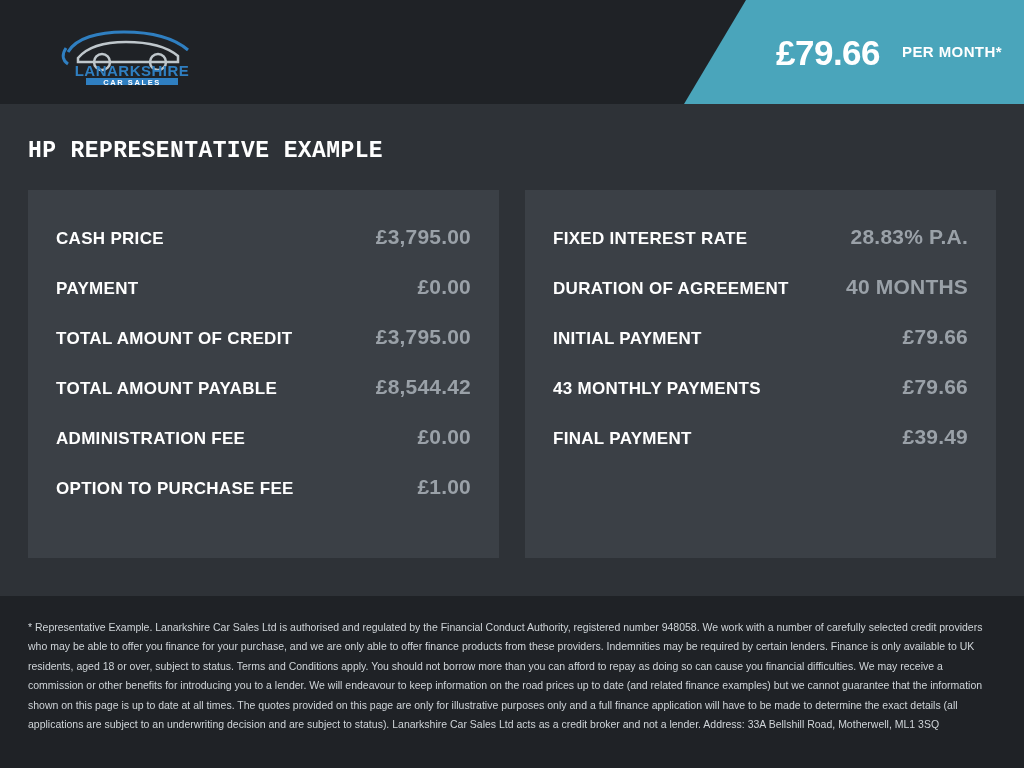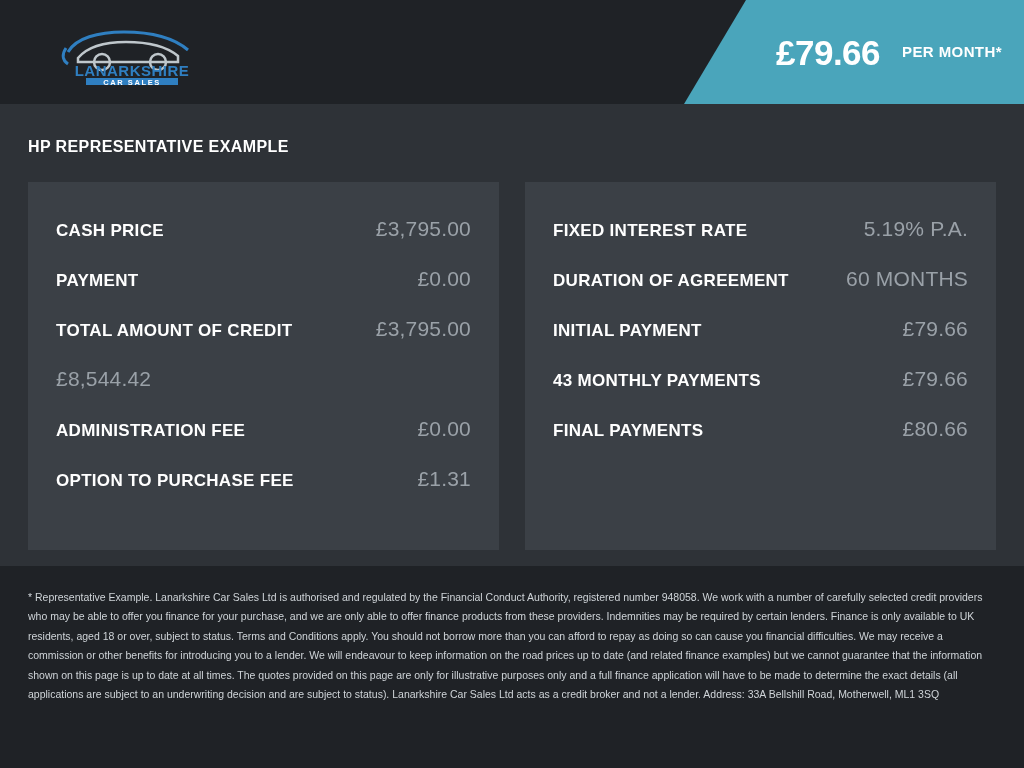--- a/index.html
+++ b/index.html
@@ -51,24 +51,25 @@
     font-size: 15px;
     font-weight: bold;
     letter-spacing: 0.4px;
     margin-left: 22px;
     padding-bottom: 2px;
   }
 
   
   .title {
     color: #ffffff;
-    font-size: 16px;
+    font-size: 23px;
     font-weight: bold;
     letter-spacing: 0.4px;
     padding: 34px 0 0 28px;
+    font-family: Liberation Mono, monospace;
   }
 
   
   .panels {
     display: flex;
     gap: 26px;
     padding: 26px 28px 0 28px;
   }
   .panel {
     flex: 1;
@@ -85,31 +86,31 @@
   .row-label {
     color: #ffffff;
     font-size: 17px;
     font-weight: bold;
     letter-spacing: 0.3px;
     white-space: nowrap;
   }
   .row-value {
     color: #9aa1a8;
     font-size: 21px;
-    font-weight: normal;
+    font-weight: bold;
     letter-spacing: 0.2px;
     white-space: nowrap;
     text-align: right;
   }
 
   
   .footer {
     position: absolute;
     left: 0; right: 0; bottom: 0;
-    height: 202px;
+    height: 172px;
     background: #1f2226;
     padding: 22px 28px 0 28px;
   }
   .footer-text {
     color: #cfd4d8;
     font-size: 10.5px;
     line-height: 1.85;
     max-width: 960px;
     text-align: left;
   }
@@ -150,52 +151,53 @@
       </div>
       <div class="row">
         <span class="row-label">PAYMENT</span>
         <span class="row-value">£0.00</span>
       </div>
       <div class="row">
         <span class="row-label">TOTAL AMOUNT OF CREDIT</span>
         <span class="row-value">£3,795.00</span>
       </div>
       <div class="row">
+        <span class="row-label">TOTAL AMOUNT PAYABLE</span>
         <span class="row-value">£8,544.42</span>
       </div>
       <div class="row">
         <span class="row-label">ADMINISTRATION FEE</span>
         <span class="row-value">£0.00</span>
       </div>
       <div class="row">
         <span class="row-label">OPTION TO PURCHASE FEE</span>
-        <span class="row-value">£1.31</span>
+        <span class="row-value">£1.00</span>
       </div>
     </div>
 
     <div class="panel">
       <div class="row">
         <span class="row-label">FIXED INTEREST RATE</span>
-        <span class="row-value">5.19% P.A.</span>
+        <span class="row-value">28.83% P.A.</span>
       </div>
       <div class="row">
         <span class="row-label">DURATION OF AGREEMENT</span>
-        <span class="row-value">60 MONTHS</span>
+        <span class="row-value">40 MONTHS</span>
       </div>
       <div class="row">
         <span class="row-label">INITIAL PAYMENT</span>
         <span class="row-value">£79.66</span>
       </div>
       <div class="row">
         <span class="row-label">43 MONTHLY PAYMENTS</span>
         <span class="row-value">£79.66</span>
       </div>
       <div class="row">
-        <span class="row-label">FINAL PAYMENTS</span>
-        <span class="row-value">£80.66</span>
+        <span class="row-label">FINAL PAYMENT</span>
+        <span class="row-value">£39.49</span>
       </div>
     </div>
 
   </div>
 
   <div class="footer">
     <p class="footer-text">* Representative Example. Lanarkshire Car Sales Ltd is authorised and regulated by the Financial Conduct Authority, registered number 948058. We work with a number of carefully selected credit providers who may be able to offer you finance for your purchase, and we are only able to offer finance products from these providers. Indemnities may be required by certain lenders. Finance is only available to UK residents, aged 18 or over, subject to status. Terms and Conditions apply. You should not borrow more than you can afford to repay as doing so can cause you financial difficulties. We may receive a commission or other benefits for introducing you to a lender. We will endeavour to keep information on the road prices up to date (and related finance examples) but we cannot guarantee that the information shown on this page is up to date at all times. The quotes provided on this page are only for illustrative purposes only and a full finance application will have to be made to determine the exact details (all applications are subject to an underwriting decision and are subject to status). Lanarkshire Car Sales Ltd acts as a credit broker and not a lender. Address: 33A Bellshill Road, Motherwell, ML1 3SQ</p>
   </div>
 
 </div>

